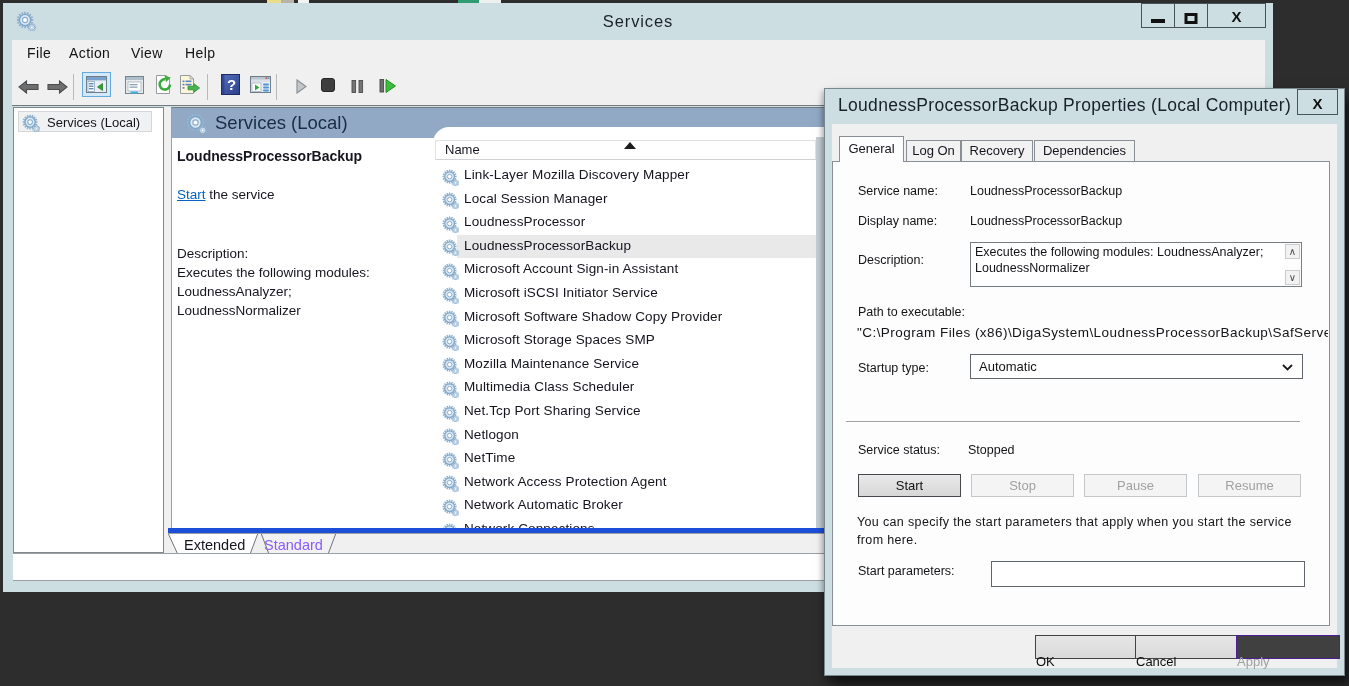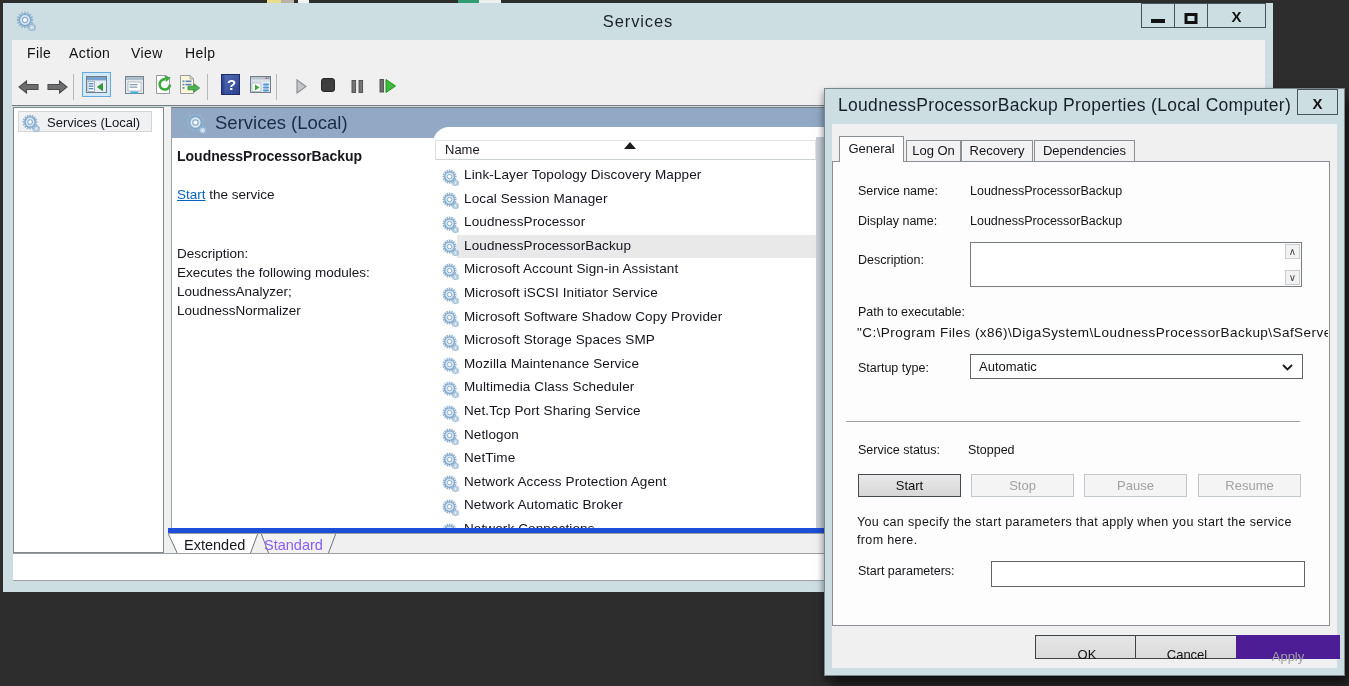--- a/index.html
+++ b/index.html
@@ -72,23 +72,23 @@
   #combo .txt { position:absolute; left:8px; top:4px; font-size:13px; color:#141418; }
 
   #sep1 { position:absolute; left:22px; top:333px; width:454px; height:2px; border-top:1px solid #a0a0a0; border-bottom:1px solid #fff; }
 
   .dbtn { position:absolute; width:103px; height:23px; font-size:13px; text-align:center; padding-top:3px; }
   .dbtn.en { background:linear-gradient(#e9e9e9,#d7d7d7); border:1px solid #45494d; color:#101010; }
   .dbtn.dis { background:#f4f4f4; border:1px solid #c3c7ca; color:#9fa1a3; }
 
   #sparam { position:absolute; left:167px; top:473px; width:314px; height:26px; border:1px solid #60666b; background:#fff; }
 
-  .okbtn { position:absolute; width:104px; height:24px; font-size:13px; text-align:center; padding-top:11px; }
+  .okbtn { position:absolute; width:104px; height:24px; font-size:13px; text-align:left; padding-top:18px; }
   .okbtn.en { background:linear-gradient(#e6e6e6,#dadada); border:1px solid #3f4346; color:#101010; }
-  .okbtn.dis { background:#4c1d95; border:3px solid #4c1d95; color:#9fa1a3; }
+  .okbtn.dis { background:#404040; border:1px solid #4c1d95; color:#9fa1a3; }
 </style>
 </head>
 <body>
   <svg width="0" height="0" style="position:absolute">
     <defs>
       <g id="gear">
         <g stroke="#92b4d2" stroke-width="1.9">
           <line x1="0" y1="-6" x2="0" y2="-8.6"></line>
           <line x1="0" y1="6" x2="0" y2="8.6"></line>
           <line x1="-6" y1="0" x2="-8.6" y2="0"></line>
@@ -257,21 +257,21 @@
       <div id="listpanel">
         <div id="namecell">
           <div class="txt">Name</div>
           <div id="sortarrow"></div>
         </div>
         <div id="rows">
           <div class="lrow" style="top:37.5px">
             <svg class="ico" width="18" height="18" viewBox="-10.5 -10.5 22 22">
               <use href="#gearsm"></use>
             </svg>
-            <div class="txt">Link-Layer Topology Discovery Mapper</div>
+            <div class="txt">Link-Layer Mozilla Discovery Mapper</div>
           </div>
           <div class="lrow" style="top:61.1px">
             <svg class="ico" width="18" height="18" viewBox="-10.5 -10.5 22 22">
               <use href="#gearsm"></use>
             </svg>
             <div class="txt">Local Session Manager</div>
           </div>
           <div class="lrow" style="top:84.7px">
             <svg class="ico" width="18" height="18" viewBox="-10.5 -10.5 22 22">
               <use href="#gearsm"></use>
@@ -384,20 +384,21 @@
     <div class="tab" style="left:137px;top:52px;width:72px;line-height:20px">Recovery</div>
     <div class="tab" style="left:210px;top:52px;width:101px;line-height:20px">Dependencies</div>
     <div id="tabpage"></div>
 
     <div class="dlab" style="left:34px;top:96px">Service name:</div>
     <div class="dval" style="left:146px;top:96px">LoudnessProcessorBackup</div>
     <div class="dlab" style="left:34px;top:126px">Display name:</div>
     <div class="dval" style="left:146px;top:126px">LoudnessProcessorBackup</div>
     <div class="dlab" style="left:34px;top:165px">Description:</div>
     <div id="descbox">
+      <div class="txt">Executes the following modules: LoudnessAnalyzer; LoudnessNormalizer</div>
       <div class="sb">
         <div class="sbtn" style="top:1px">∧</div>
         <div class="sbtn" style="bottom:1px">∨</div>
       </div>
     </div>
     <div class="dlab" style="left:34px;top:217px">Path to executable:</div>
     <div class="dval" style="left:33px;top:237px;width:471px;white-space:nowrap;overflow:hidden;font-size:13.5px;letter-spacing:0.45px">"C:\Program Files (x86)\DigaSystem\LoudnessProcessorBackup\SafServer</div>
     <div class="dlab" style="left:34px;top:273px">Startup type:</div>
     <div id="combo">
       <div class="txt">Automatic</div>

